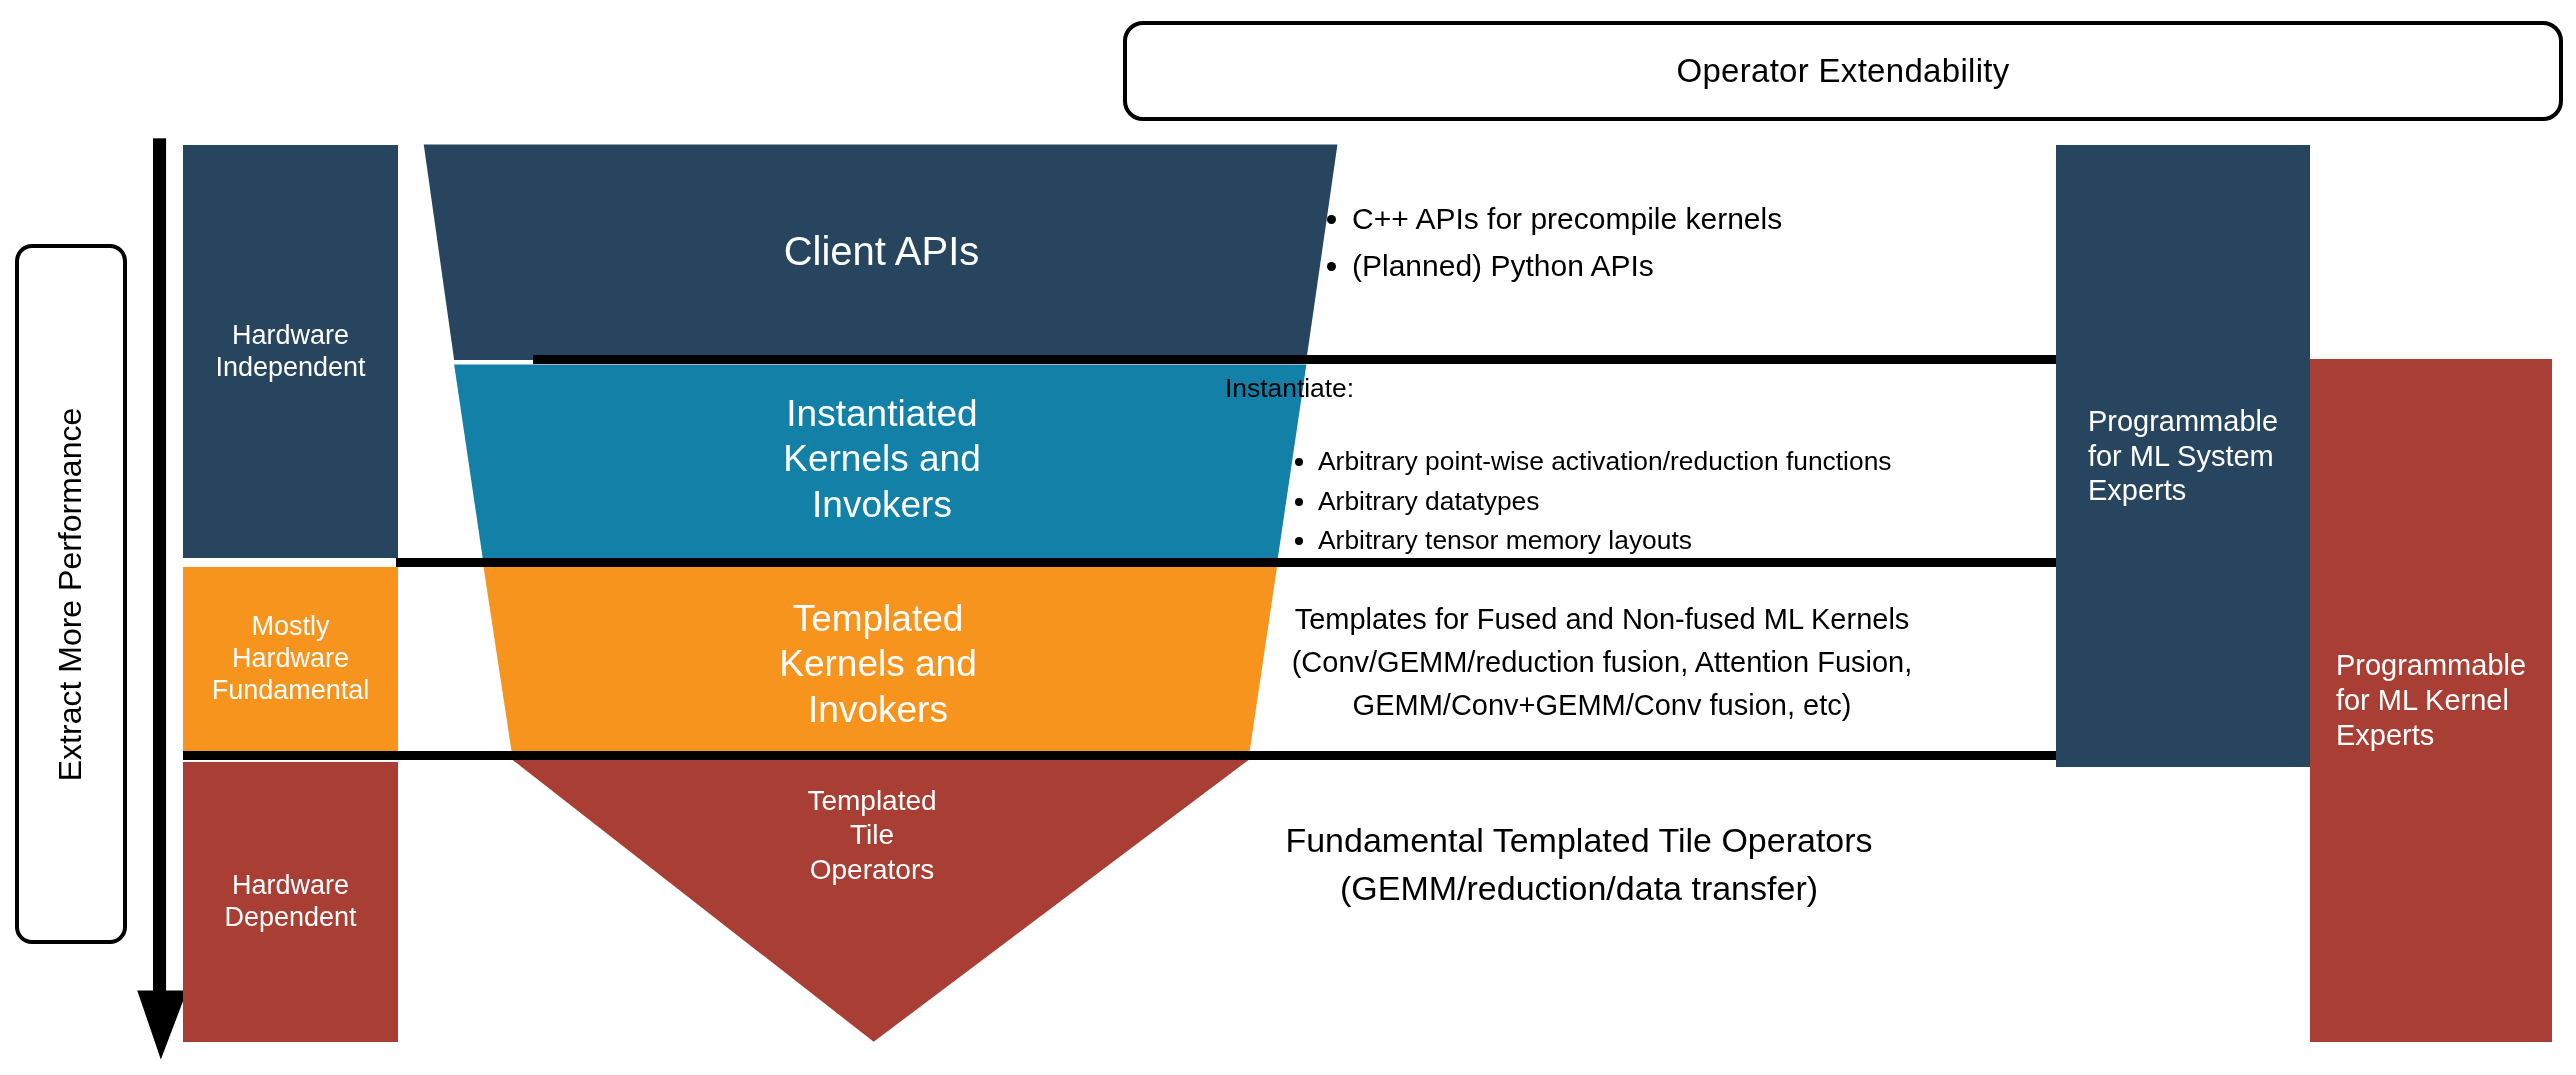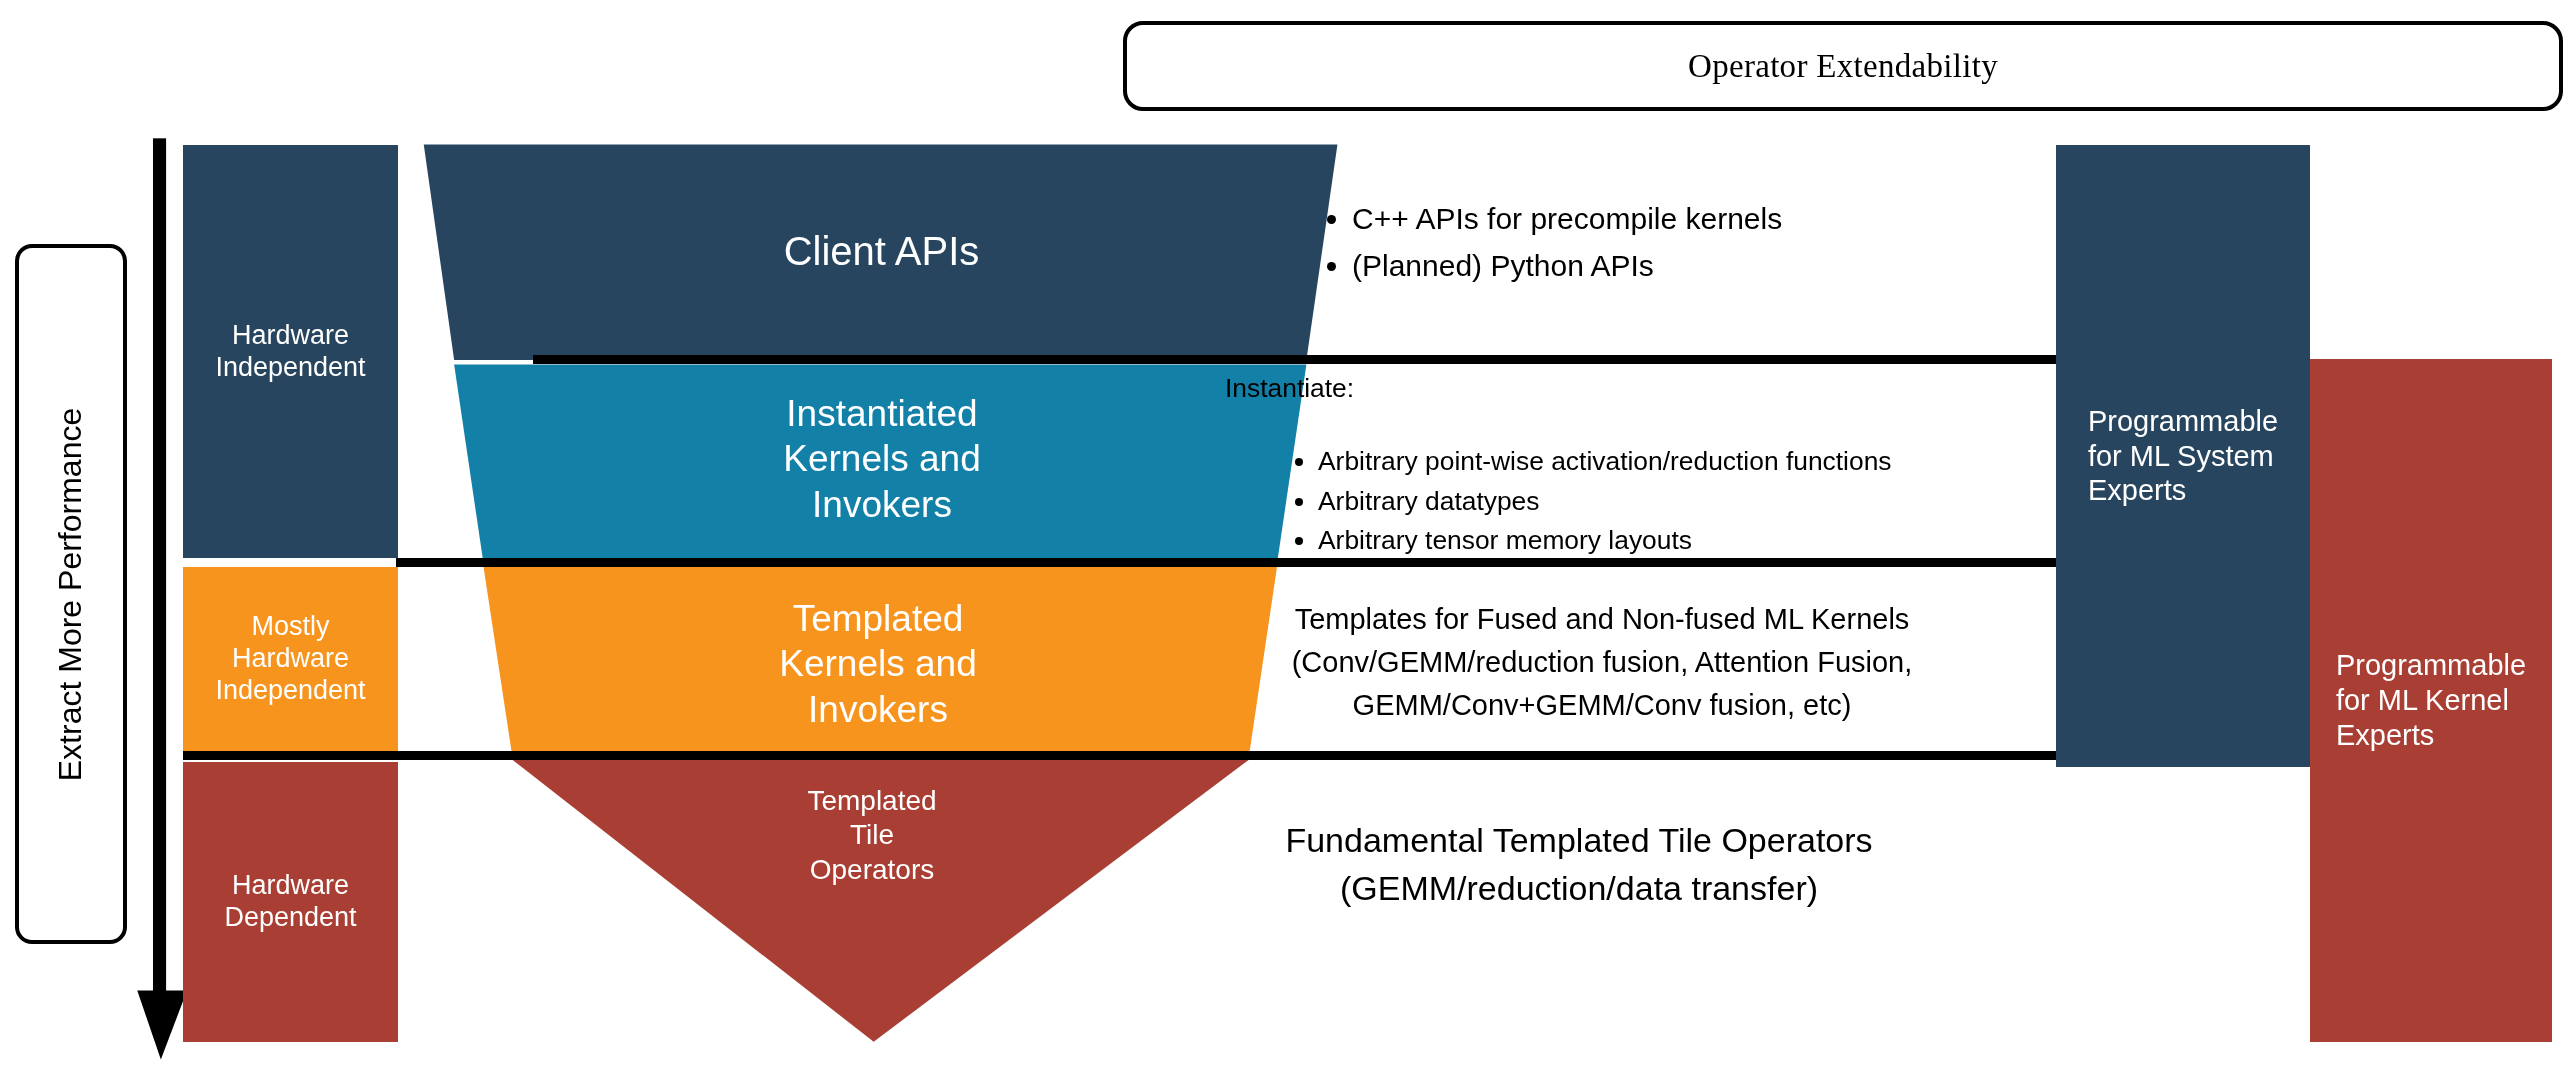--- a/index.html
+++ b/index.html
@@ -6,21 +6,21 @@
   body{width:2576px;height:1076px;font-family:"Liberation Sans",sans-serif;position:relative;overflow:hidden;}
   #stage{position:absolute;left:0;top:0;width:2576px;height:1076px;}
 
   .hdr-box{
     position:absolute;box-sizing:border-box;background:#ffffff;
     border:4.6px solid #000000;border-radius:20px;
     display:flex;align-items:center;justify-content:center;
     font-size:33px;color:#000;letter-spacing:0.3px;
   }
   #hdr-hw{left:201px;top:21px;width:888px;height:92px;}
-  #hdr-op{left:1123px;top:21px;width:1440px;height:90px;font-family:Liberation Serif, serif;}
+  #hdr-op{left:1123px;top:21px;width:1440px;height:100px;}
 
   
   #perf-box{
     position:absolute;left:14.5px;top:244px;width:112px;height:700px;
     box-sizing:border-box;background:#fff;border:4.6px solid #000;border-radius:17px;
     display:flex;align-items:center;justify-content:center;
   }
   #perf-label{
     transform:rotate(-90deg);white-space:nowrap;font-size:32px;color:#000;
   }
@@ -93,21 +93,21 @@
     <polygon points="8,1300 84,1300 44,1405" fill="#000000"></polygon>
   </svg>
 
   <div class="lbar" id="lbar-hi">
     <span style="white-space:pre-line">Hardware
 Independent</span>
   </div>
   <div class="lbar" id="lbar-mhi">
     <span style="white-space:pre-line">Mostly
 Hardware
-Independent</span>
+Fundamental</span>
   </div>
   <div class="lbar" id="lbar-hd">
     <span style="white-space:pre-line">Hardware
 Dependent</span>
   </div>
 
   <svg id="funnel" viewBox="0 0 1500 1400">
 
     <polygon points="42,19 1425,19 1378,345 88,345" fill="#27455e"></polygon>
 

